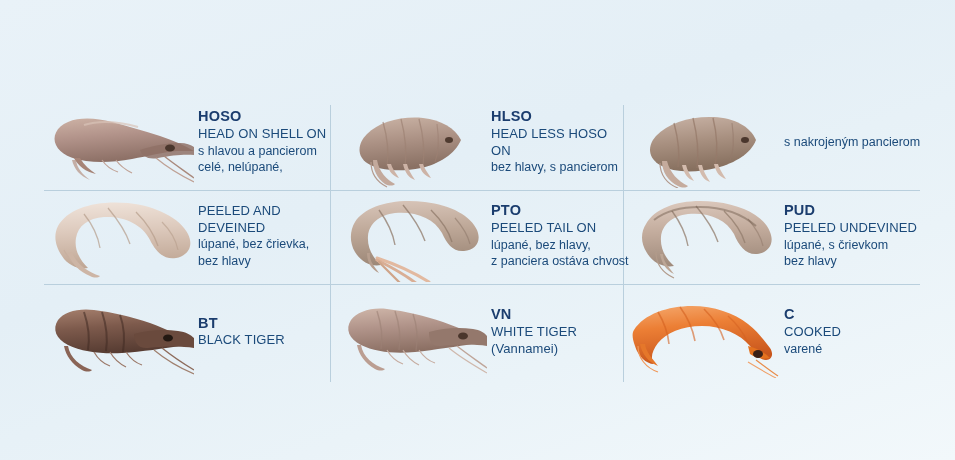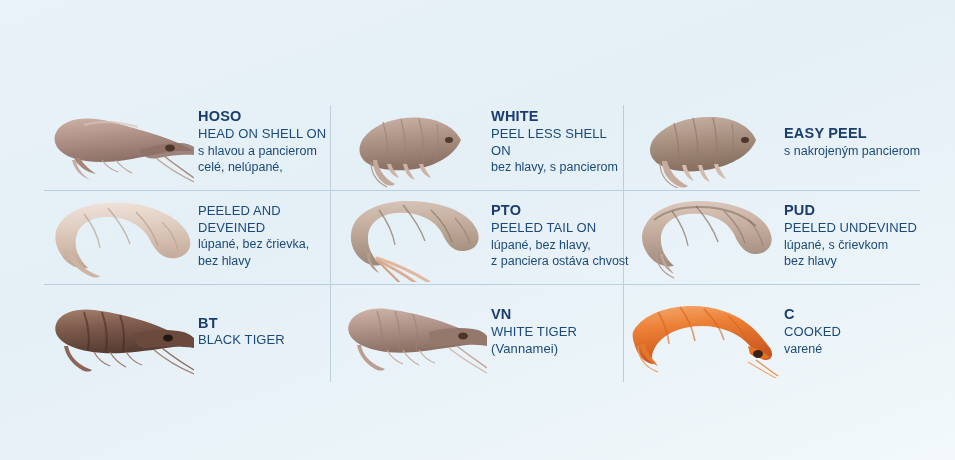--- a/index.html
+++ b/index.html
@@ -110,22 +110,22 @@
         <path d="M100 28 C102 42 102 56 98 66" stroke="#9c8173" stroke-width="1.2" fill="none" opacity=".6"></path>
         <ellipse cx="112" cy="44" rx="4" ry="3" fill="#4f3b30"></ellipse>
         <path d="M50 68 C52 76 56 80 62 82 C58 76 55 72 54 68 Z" fill="#cdb3a6"></path>
         <path d="M66 68 C68 77 72 82 78 84 C74 78 71 73 70 68 Z" fill="#cdb3a6"></path>
         <path d="M82 68 C84 76 88 80 94 82 C90 76 87 72 86 68 Z" fill="#cdb3a6"></path>
         <path d="M36 64 C36 74 40 82 48 88 C52 90 56 90 58 88 C50 84 42 76 40 64 Z" fill="#c3a99c"></path>
         <path d="M34 66 C34 78 40 86 50 91" stroke="#b49a8d" stroke-width="1.2" fill="none"></path>
       </svg>
     </div>
     <div class="txt">
-      <div class="code">WHITE</div>
-      <div class="en">PEEL  LESS SHELL ON</div>
+      <div class="code">HLSO</div>
+      <div class="en">HEAD  LESS HOSO ON</div>
       <div class="sk">
         <div>bez hlavy, s pancierom</div>
       </div>
     </div>
   </div>
 
   <div class="cell c-x3 c-y1">
     <div class="art">
       <svg width="150" height="92" viewBox="0 0 150 92">
         <defs>
@@ -143,21 +143,20 @@
         <path d="M102 27 C104 41 104 55 100 65" stroke="#95796a" stroke-width="1.2" fill="none" opacity=".6"></path>
         <ellipse cx="115" cy="44" rx="4" ry="3" fill="#4a362c"></ellipse>
         <path d="M52 69 C54 78 58 83 64 85 C60 79 57 74 56 69 Z" fill="#d3bbad"></path>
         <path d="M68 69 C70 79 74 84 80 86 C76 80 73 74 72 69 Z" fill="#d3bbad"></path>
         <path d="M84 68 C86 77 90 81 96 83 C92 77 89 72 88 68 Z" fill="#d3bbad"></path>
         <path d="M32 65 C32 76 38 85 48 90 C52 92 56 92 58 90 C48 85 40 77 37 65 Z" fill="#c5ab9d"></path>
         <path d="M30 67 C30 79 37 88 48 92" stroke="#b2988b" stroke-width="1.2" fill="none"></path>
       </svg>
     </div>
     <div class="txt">
-      <div class="code">EASY PEEL</div>
       <div class="sk">
         <div>s nakrojeným pancierom</div>
       </div>
     </div>
   </div>
 
   <div class="cell c-x1 c-y2">
     <div class="art">
       <svg width="150" height="92" viewBox="0 0 150 92">
         <defs>

